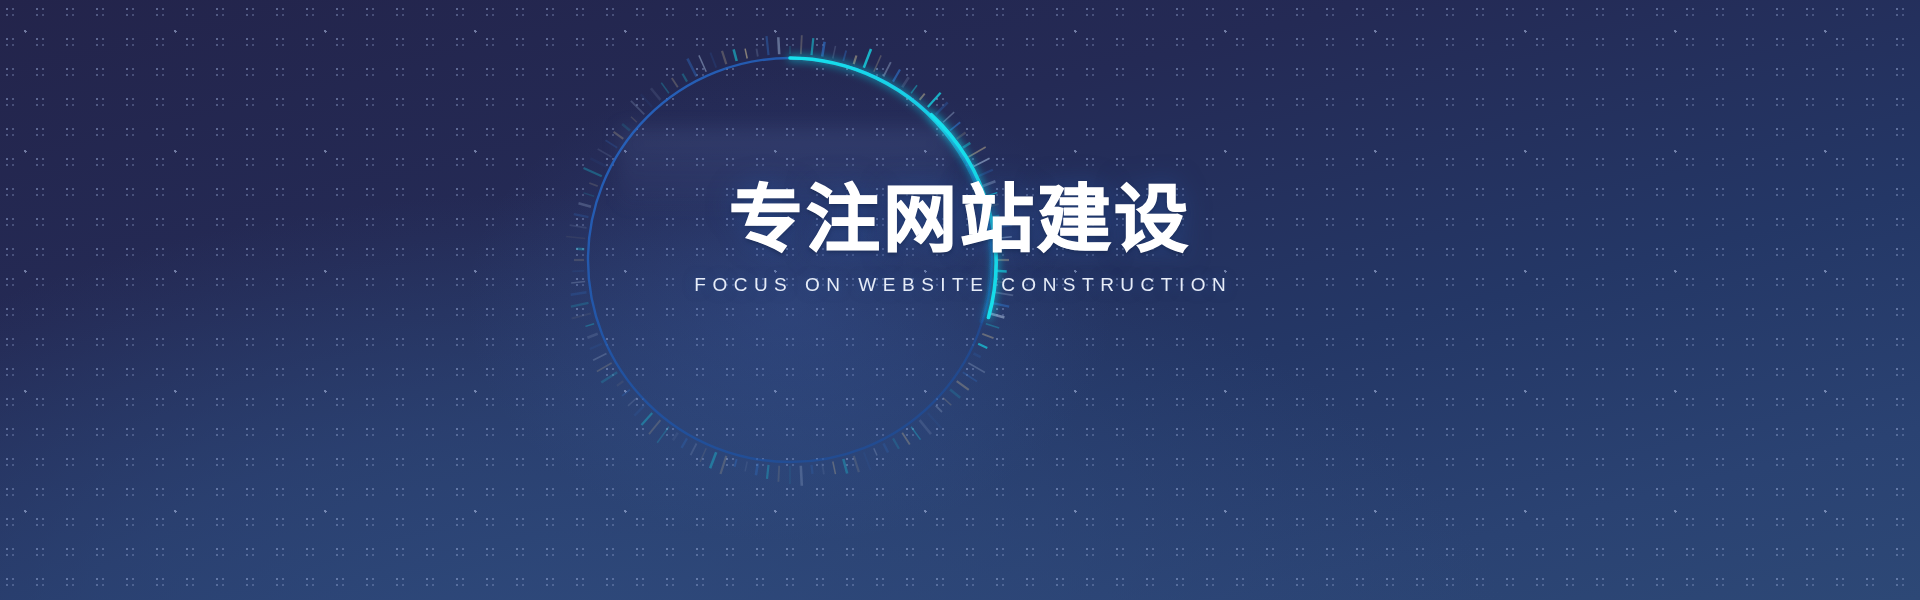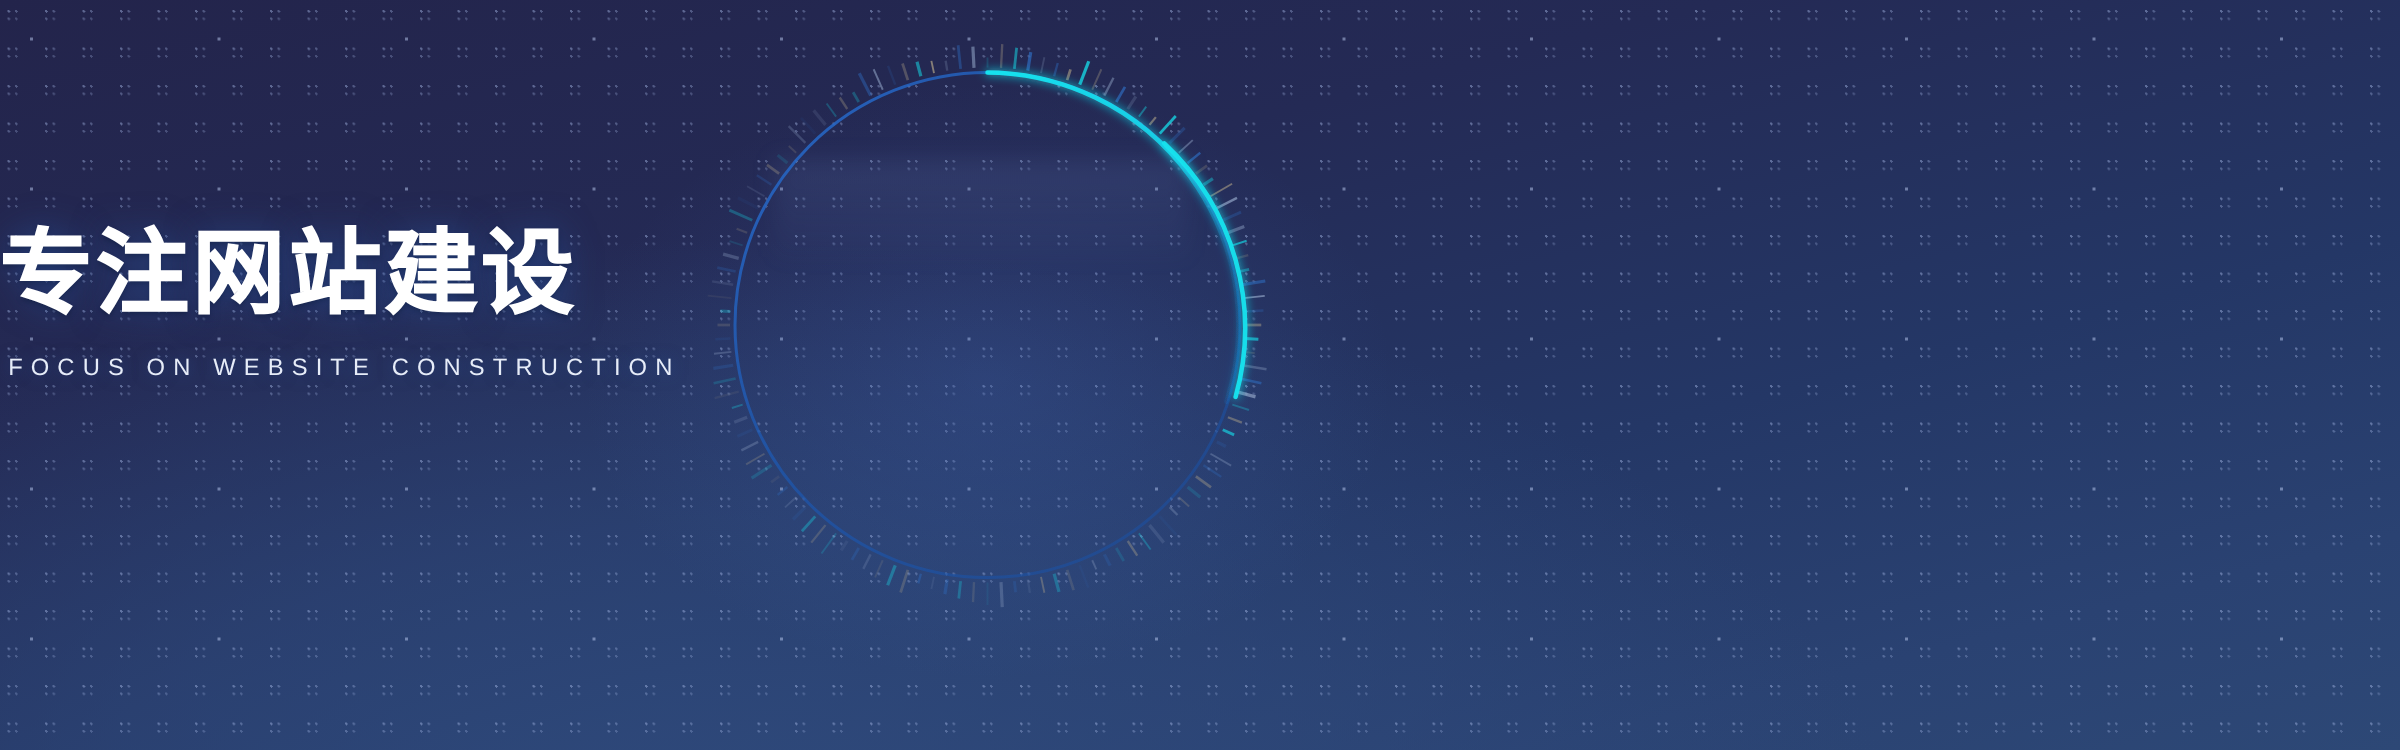--- a/index.html
+++ b/index.html
@@ -87,36 +87,36 @@
     pointer-events: none;
   }
   .emblem svg { display: block; width: 100%; height: 100%; overflow: visible; }
 
   
   .text-block {
     position: absolute;
     left: 0;
     right: 0;
     top: 182px;
-    text-align: left;
+    text-align: center;
     z-index: 6;
   }
   .headline {
     margin: 0;
     font-family: "DejaVu Sans", "Liberation Sans", sans-serif;
     font-size: 74px;
     line-height: 1.0;
     font-weight: 700;
     color: #ffffff;
     letter-spacing: 3px;
     text-shadow: 0 0 26px rgba(40,90,170,0.55), 0 2px 4px rgba(10,18,40,0.5);
     -webkit-text-stroke: 1.2px #ffffff;
   }
   .subhead {
-    margin: 28px 0 0 0;
+    margin: 18px 0 0 0;
     font-size: 19px;
     font-weight: 400;
     color: #e6ecf8;
     letter-spacing: 6.5px;
     text-indent: 6.5px;
     text-shadow: 0 0 12px rgba(40,90,170,0.5);
   }
   .tagline {
     margin: 22px 0 0 0;
     font-family: "DejaVu Sans", "Liberation Sans", sans-serif;

